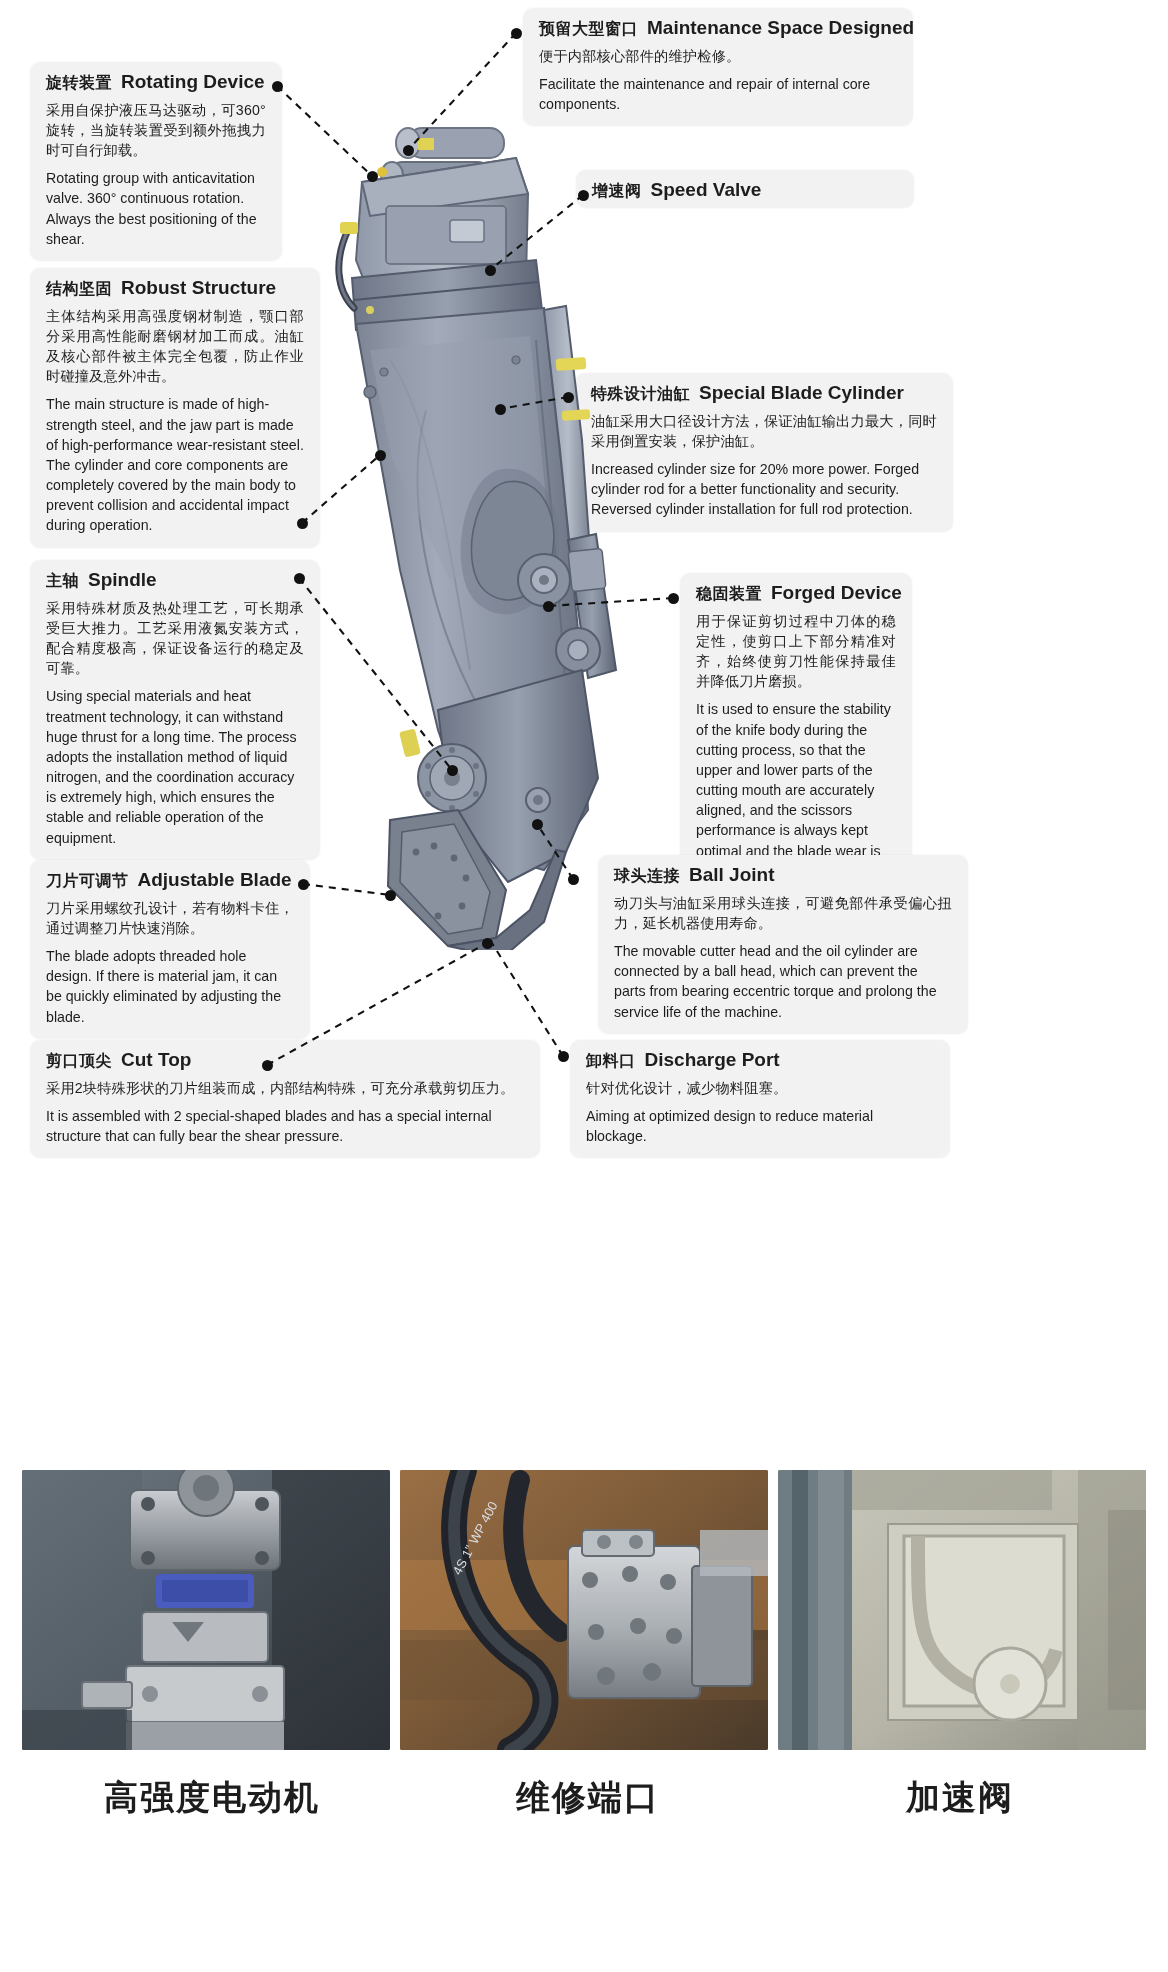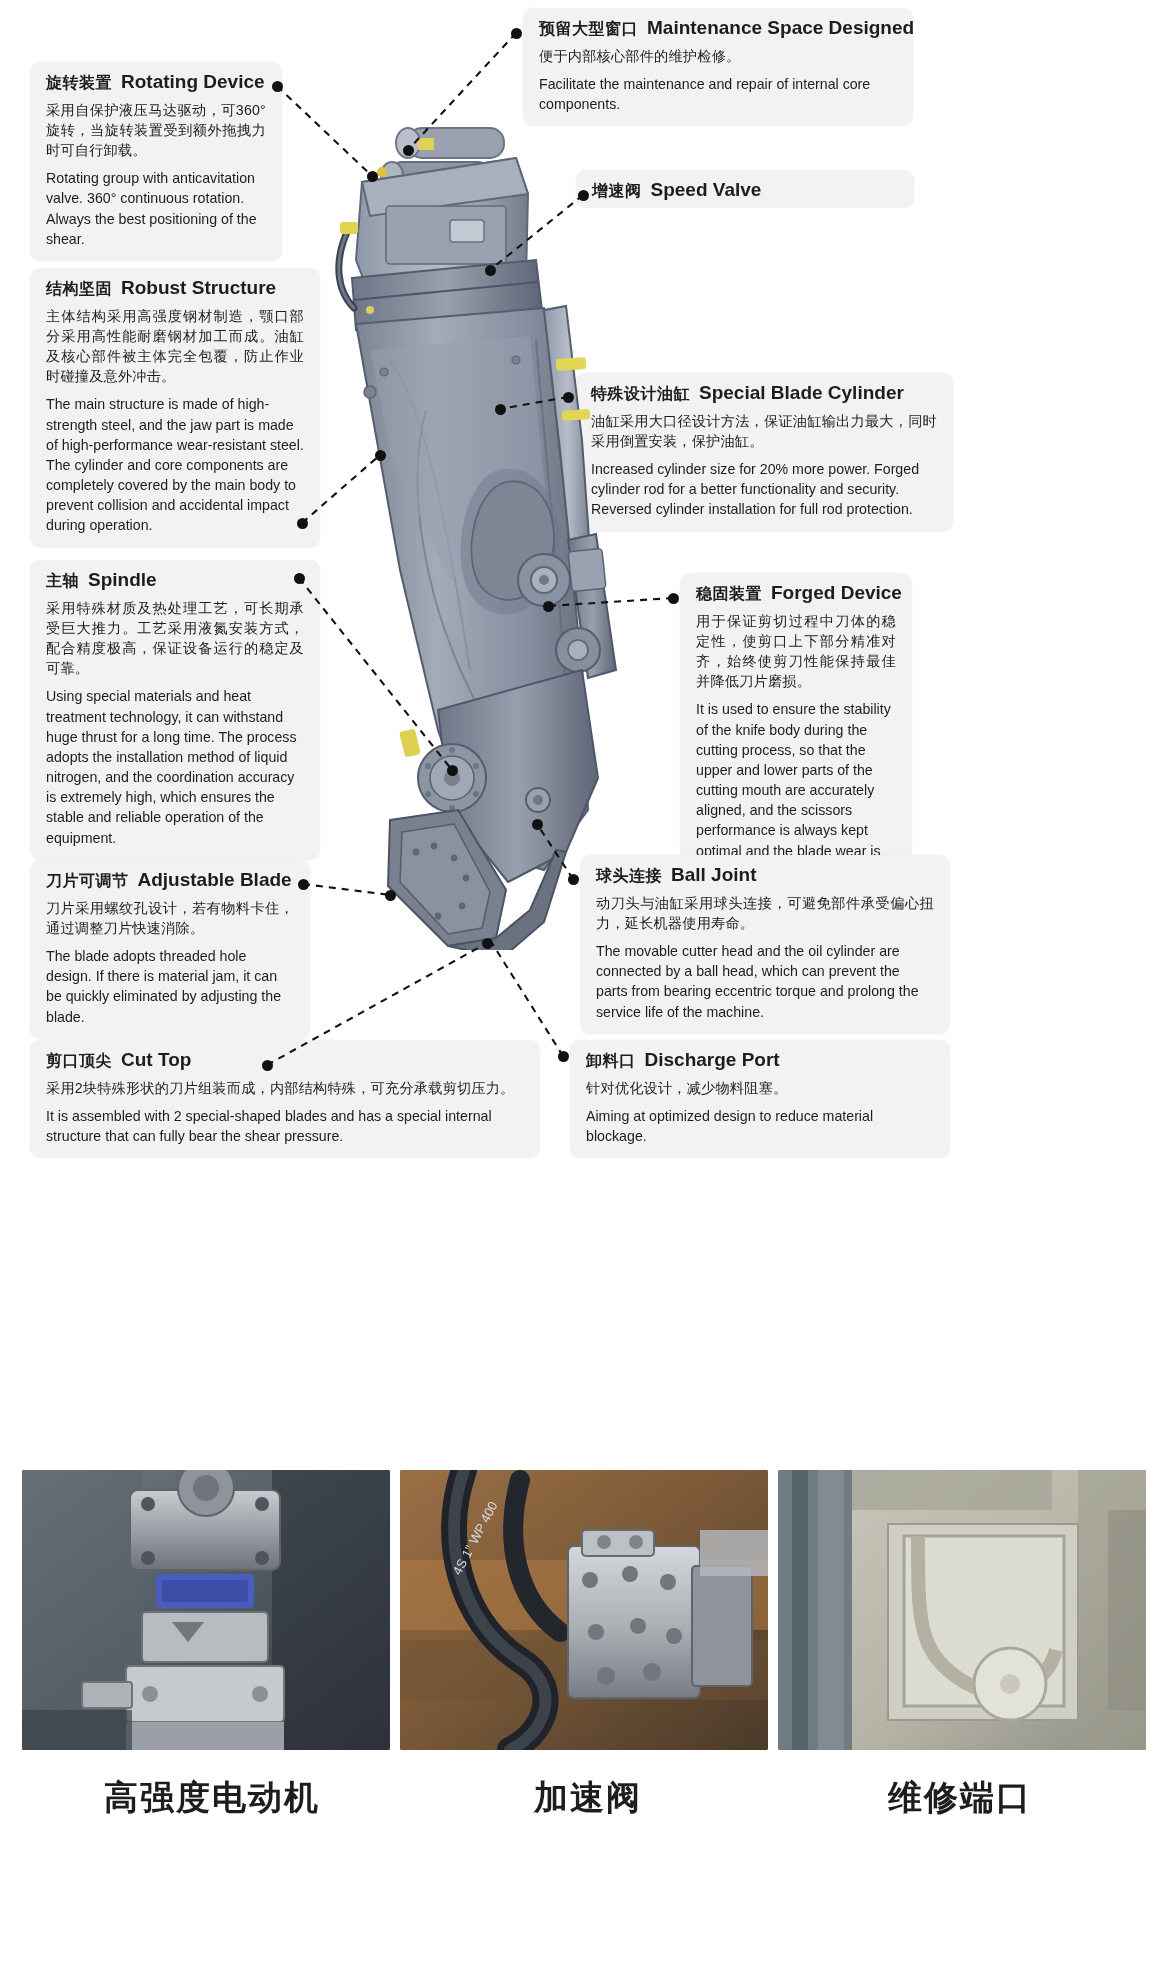--- a/index.html
+++ b/index.html
@@ -303,21 +303,21 @@
 <div class="card" style="left:30px;top:860px;width:280px;">
   <div class="hd">
     <span class="cn">刀片可调节</span><span class="en">Adjustable Blade</span>
   </div>
   <div class="bd">
     <span class="cn">刀片采用螺纹孔设计，若有物料卡住，通过调整刀片快速消除。</span>
     <span class="en">The blade adopts threaded hole design. If there is material jam, it can be quickly eliminated by adjusting the blade.</span>
   </div>
 </div>
 
-<div class="card" style="left:580px;top:855px;width:370px;">
+<div class="card" style="left:598px;top:855px;width:370px;">
   <div class="hd">
     <span class="cn">球头连接</span><span class="en">Ball Joint</span>
   </div>
   <div class="bd">
     <span class="cn">动刀头与油缸采用球头连接，可避免部件承受偏心扭力，延长机器使用寿命。</span>
     <span class="en">The movable cutter head and the oil cylinder are connected by a ball head, which can prevent the parts from bearing eccentric torque and prolong the service life of the machine.</span>
   </div>
 </div>
 
 <div class="card" style="left:30px;top:1040px;width:510px;">
@@ -446,15 +446,15 @@
       <circle cx="232" cy="214" r="10" fill="#c9c8bb"></circle>
       <rect x="300" y="0" width="68" height="280" fill="#9d9c90" opacity="0.6"></rect>
       <rect x="330" y="40" width="38" height="200" fill="#8d8c80" opacity="0.6"></rect>
     </svg>
   </div>
 
 </div>
 
 <div class="photo-captions">
   <div class="cap cap1">高强度电动机</div>
+  <div class="cap cap3">维修端口</div>
   <div class="cap cap2">加速阀</div>
-  <div class="cap cap3">维修端口</div>
 </div>
 
 </body></html>

